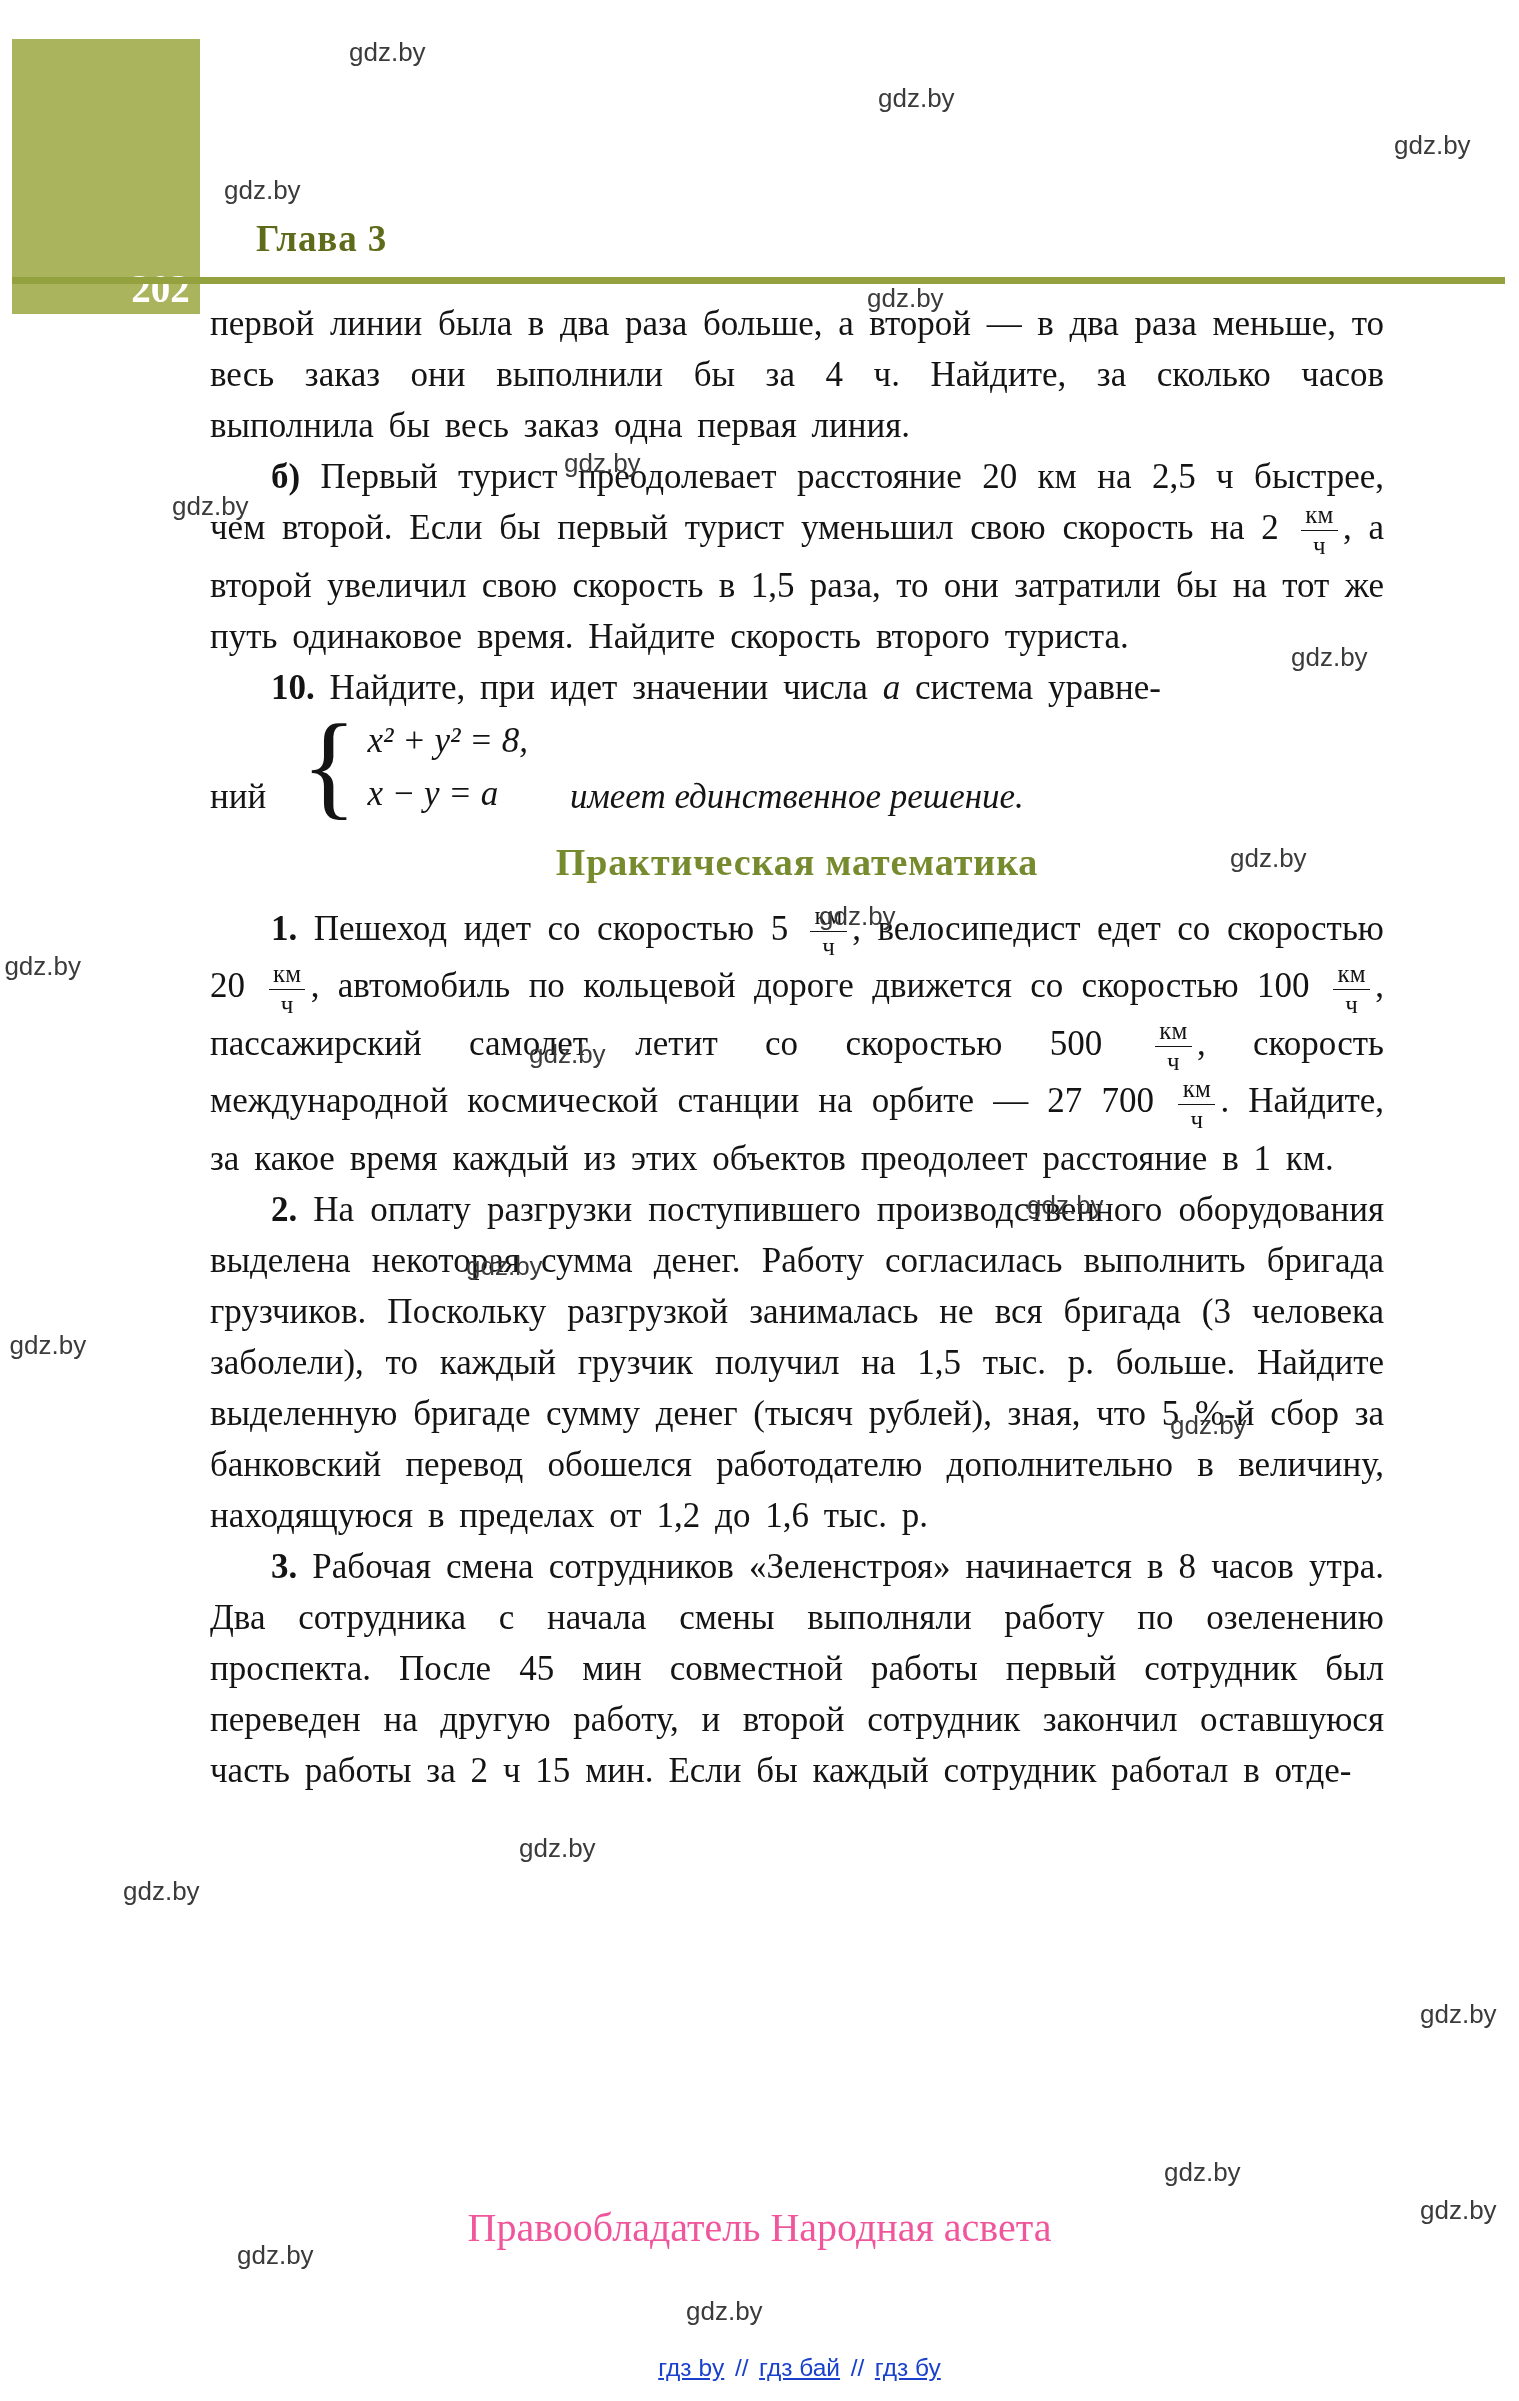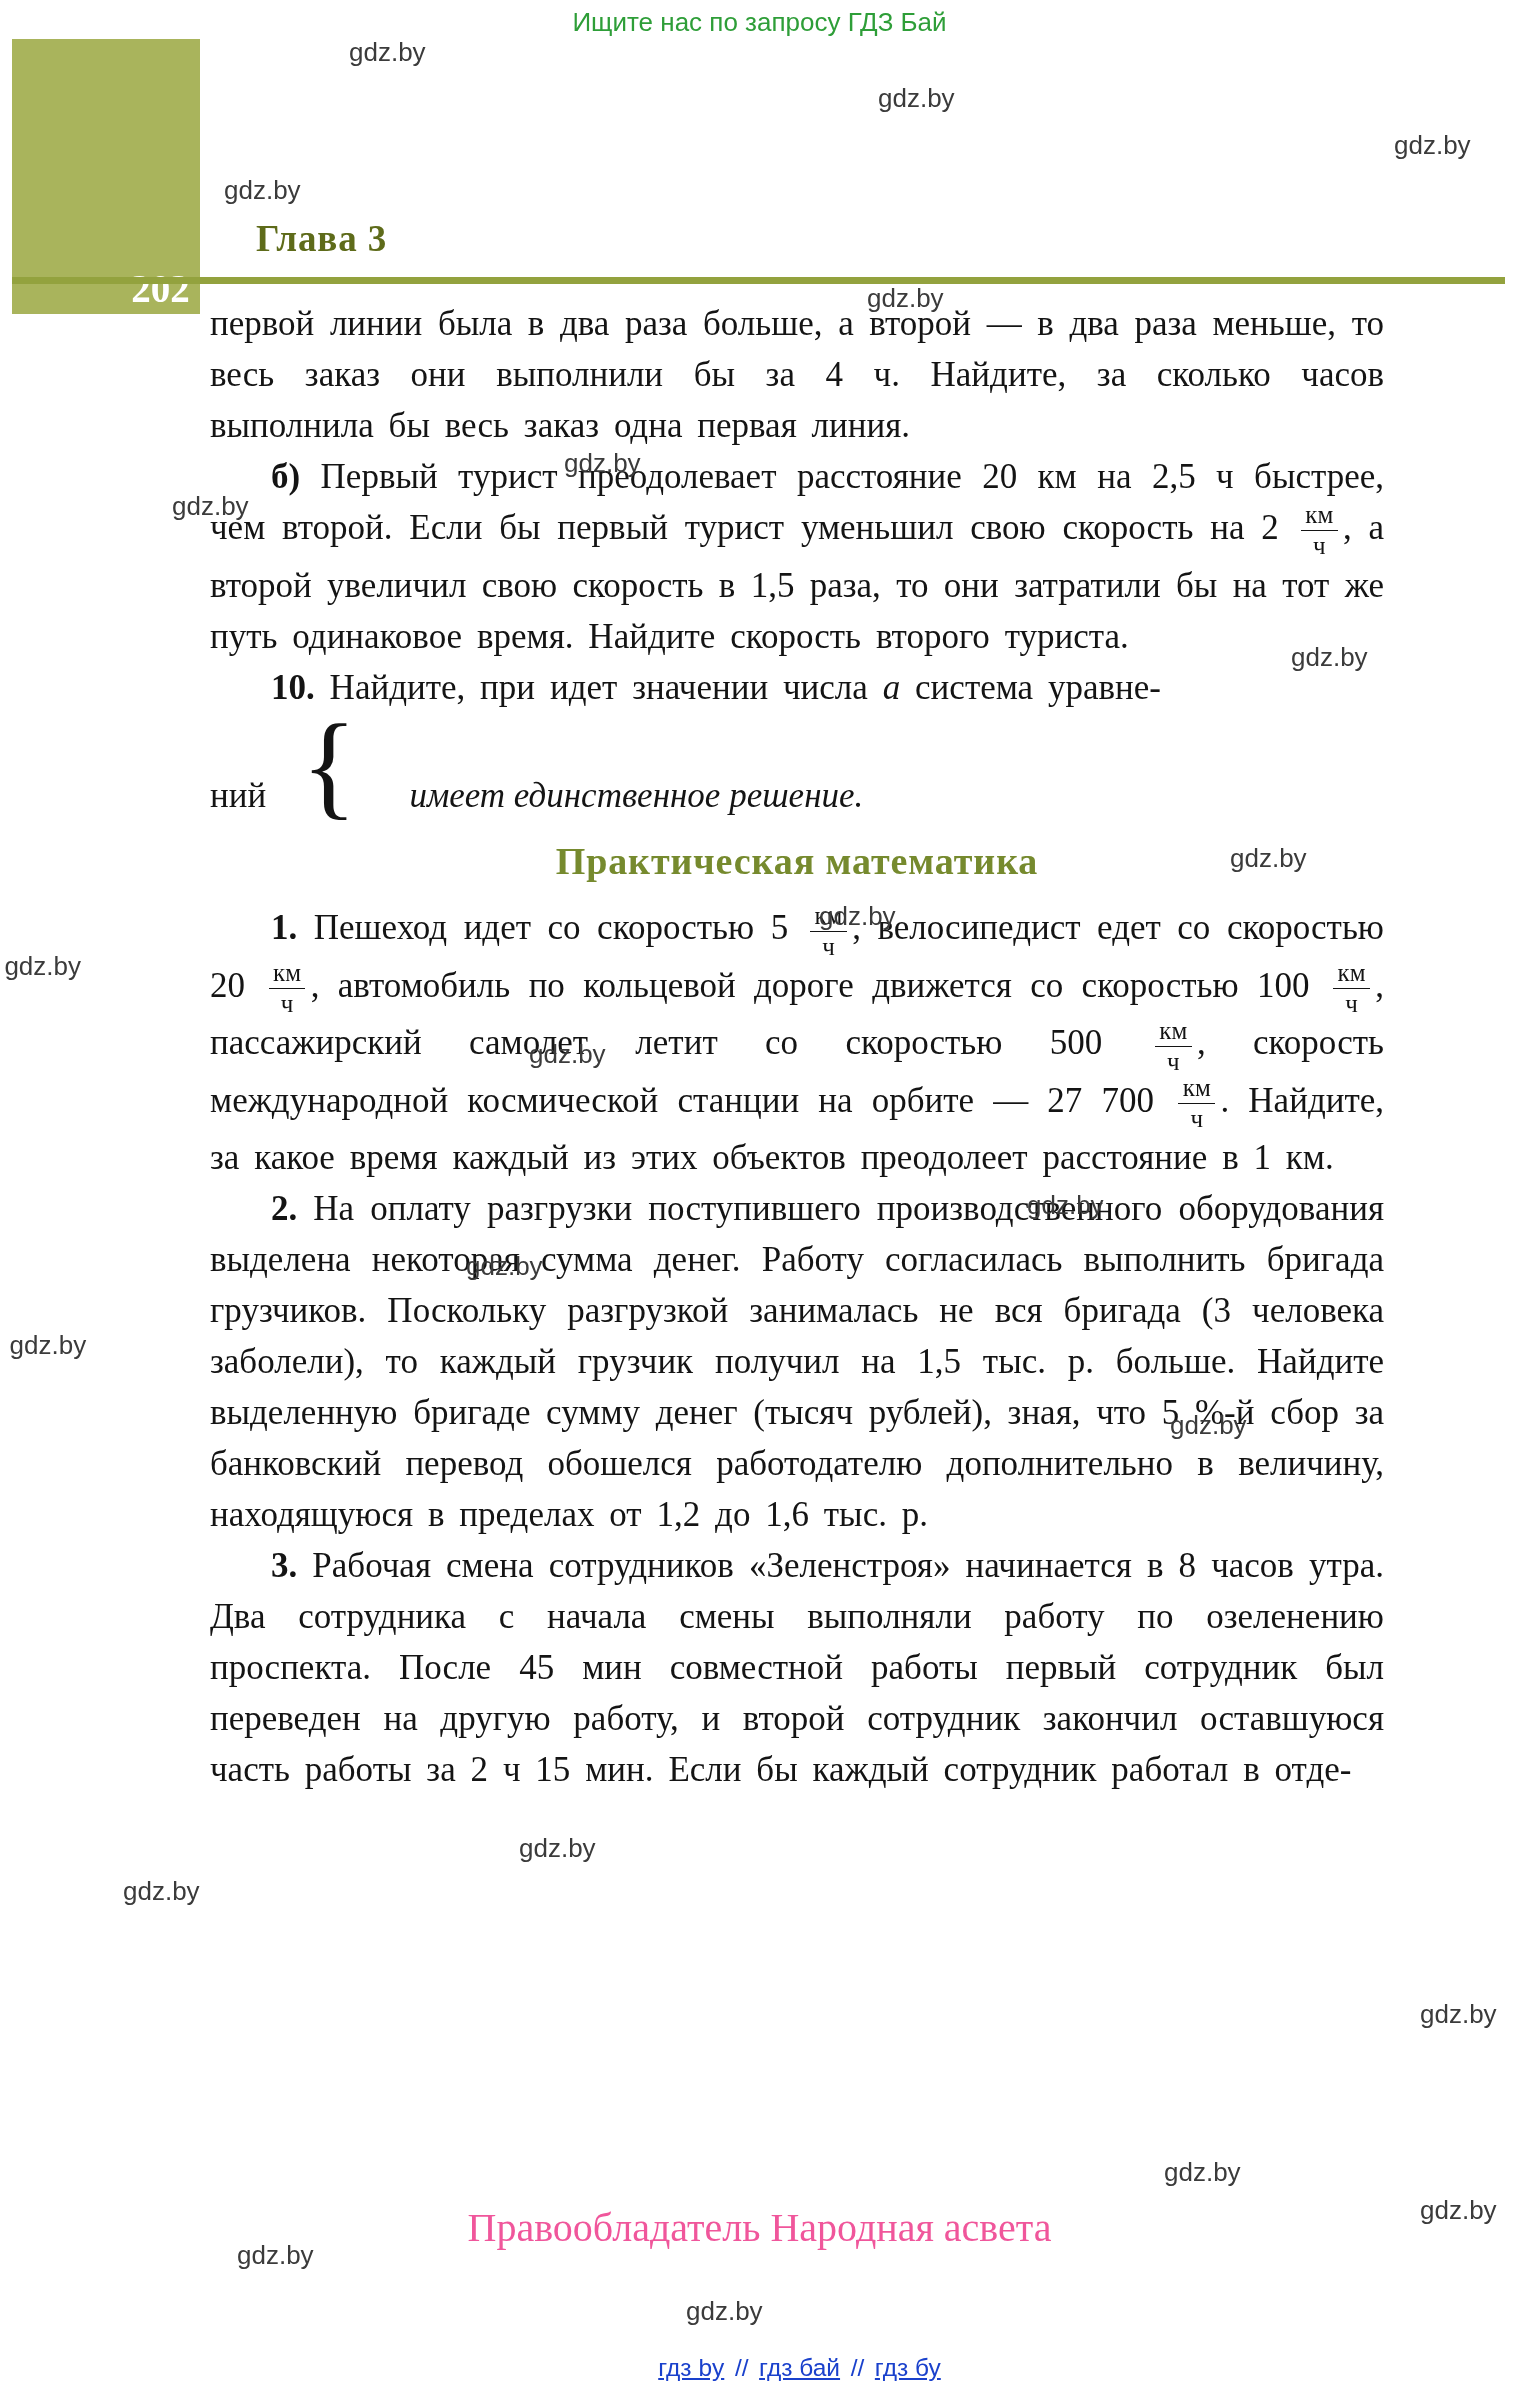--- a/index.html
+++ b/index.html
@@ -106,39 +106,42 @@
     font-family:"Liberation Sans", sans-serif;
     font-size:26px; color:#3b3b3b;
     white-space:nowrap;
   }
 </style>
 </head>
 <body>
 
 <div class="page">
 
-  <div class="top-banner">Ищите нас по запросу ГДЗ Бай</div>
 
   <div class="chapter-block">
     <span class="page-num">202</span>
   </div>
   <span class="chapter-title">Глава 3</span>
   <div class="header-rule"></div>
 
   <main class="body">
 
     <p><span>первой линии была в два раза больше, а второй — в два раза меньше, то весь заказ они выполнили бы за 4 ч. Найдите, за сколько часов выполнила бы весь заказ одна первая линия.</span></p>
 
     <p class="indent"><b>б)</b><span> Первый турист преодолевает расстояние 20 км на 2,5 ч быстрее, чем второй. Если бы первый турист уменьшил свою скорость на 2 </span><span class="frac"><span class="num">км</span><span class="den">ч</span></span><span>, а второй увеличил свою скорость в 1,5 раза, то они затратили бы на тот же путь одинаковое время. Найдите скорость второго туриста.</span></p>
 
     <p class="indent"><b>10.</b><span> Найдите, при идет значении числа </span><span class="ital">a</span><span> система уравне-</span></p>
 
     <div class="system">
       <span class="sys-prefix">ний</span>
       <span class="brace">{</span>
+      <span class="eqs">
+        <span class="eq">x² + y² = 8,</span>
+        <span class="eq">x − y = a</span>
+      </span>
       <span class="sys-suffix">имеет единственное решение.</span>
     </div>
 
     <div class="section-heading">Практическая математика</div>
 
     <p class="indent"><b>1.</b><span> Пешеход идет со скоростью 5 </span><span class="frac"><span class="num">км</span><span class="den">ч</span></span><span>, велосипедист едет со скоростью 20 </span><span class="frac"><span class="num">км</span><span class="den">ч</span></span><span>, автомобиль по кольцевой дороге движется со скоростью 100 </span><span class="frac"><span class="num">км</span><span class="den">ч</span></span><span>, пассажирский самолет летит со скоростью 500 </span><span class="frac"><span class="num">км</span><span class="den">ч</span></span><span>, скорость международной космической станции на орбите — 27 700 </span><span class="frac"><span class="num">км</span><span class="den">ч</span></span><span>. Найдите, за какое время каждый из этих объектов преодолеет расстояние в 1 км.</span></p>
 
     <p class="indent"><b>2.</b><span> На оплату разгрузки поступившего производственного оборудования выделена некоторая сумма денег. Работу согласилась выполнить бригада грузчиков. Поскольку разгрузкой занималась не вся бригада (3 человека заболели), то каждый грузчик получил на 1,5 тыс. р. больше. Найдите выделенную бригаде сумму денег (тысяч рублей), зная, что 5 %-й сбор за банковский перевод обошелся работодателю дополнительно в величину, находящуюся в пределах от 1,2 до 1,6 тыс. р.</span></p>
 
     <p class="indent"><b>3.</b><span> Рабочая смена сотрудников «Зеленстроя» начинается в 8 часов утра. Два сотрудника с начала смены выполняли работу по озеленению проспекта. После 45 мин совместной работы первый сотрудник был переведен на другую работу, и второй сотрудник  закончил оставшуюся часть работы за 2 ч 15 мин. Если бы каждый сотрудник работал в отде-</span></p>

